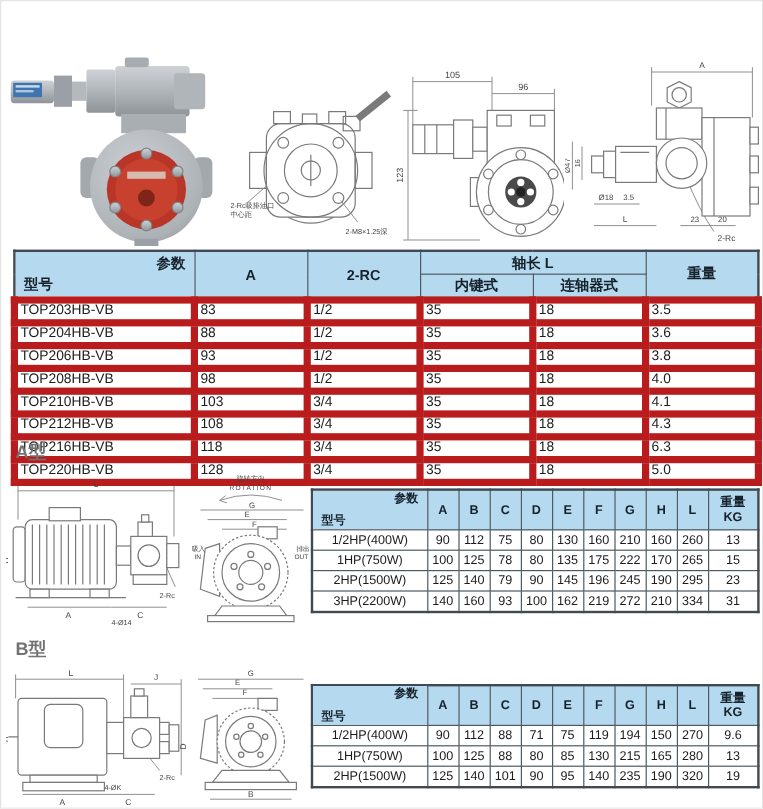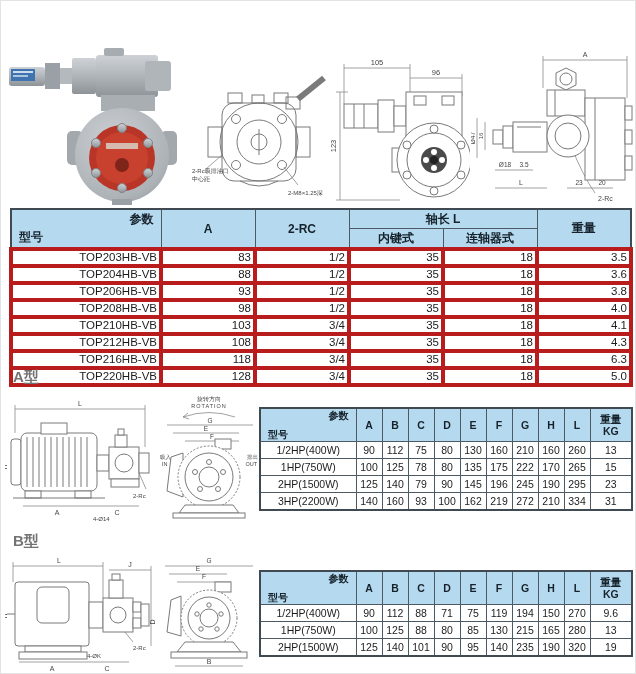--- a/index.html
+++ b/index.html
@@ -21,21 +21,21 @@
 
   svg text { font-family:"Liberation Sans","DejaVu Sans",sans-serif; fill:#444; }
   .ln { stroke:#7a7a7a; fill:none; stroke-width:1; }
   .fw { stroke:#7a7a7a; fill:#fff; stroke-width:1; }
   .dim { stroke:#8a8a8a; stroke-width:.8; fill:none; }
 
   
   table { border-collapse:collapse; table-layout:fixed; background:#fff; }
   .main-table { position:absolute; left:8px; top:207px; width:620px; border:2px solid #3f4a52; }
   .main-table th { background:#b5d9ee; border:1px solid #4e5a63; font-size:12px; font-weight:bold; color:#16222b; padding:0; height:18px; }
-  .main-table td { border:4px solid #b91c1c; font-size:11.5px; color:#1c1c1c; text-align:right; padding:0 2px; height:13px; line-height:13px; }
+  .main-table td { border:6px solid #b91c1c; font-size:11.5px; color:#1c1c1c; text-align:left; padding:0 2px; height:13px; line-height:13px; }
 
   .sub-table { position:absolute; width:374px; border:2px solid #3f4a52; }
   .sub-table th { background:#b5d9ee; border:1px solid #4e5a63; font-size:10.5px; font-weight:bold; color:#16222b; padding:0; height:15px; line-height:1.15; }
   .sub-table td { border:1px solid #4e5a63; font-size:10.5px; color:#1c1c1c; text-align:center; padding:0 1px; height:16px; line-height:16px; }
   .a-table { left:258px; top:406px; }
   .b-table { left:258px; top:569px; }
 
   .diag { position:relative;
     background-image:linear-gradient(to bottom right, rgba(0,0,0,0) calc(50% - 1px), #55636d calc(50% - 1px), #55636d 50%, rgba(0,0,0,0) 50%); }
   .diag .top { position:absolute; top:1px; right:7px; font-weight:bold; }

